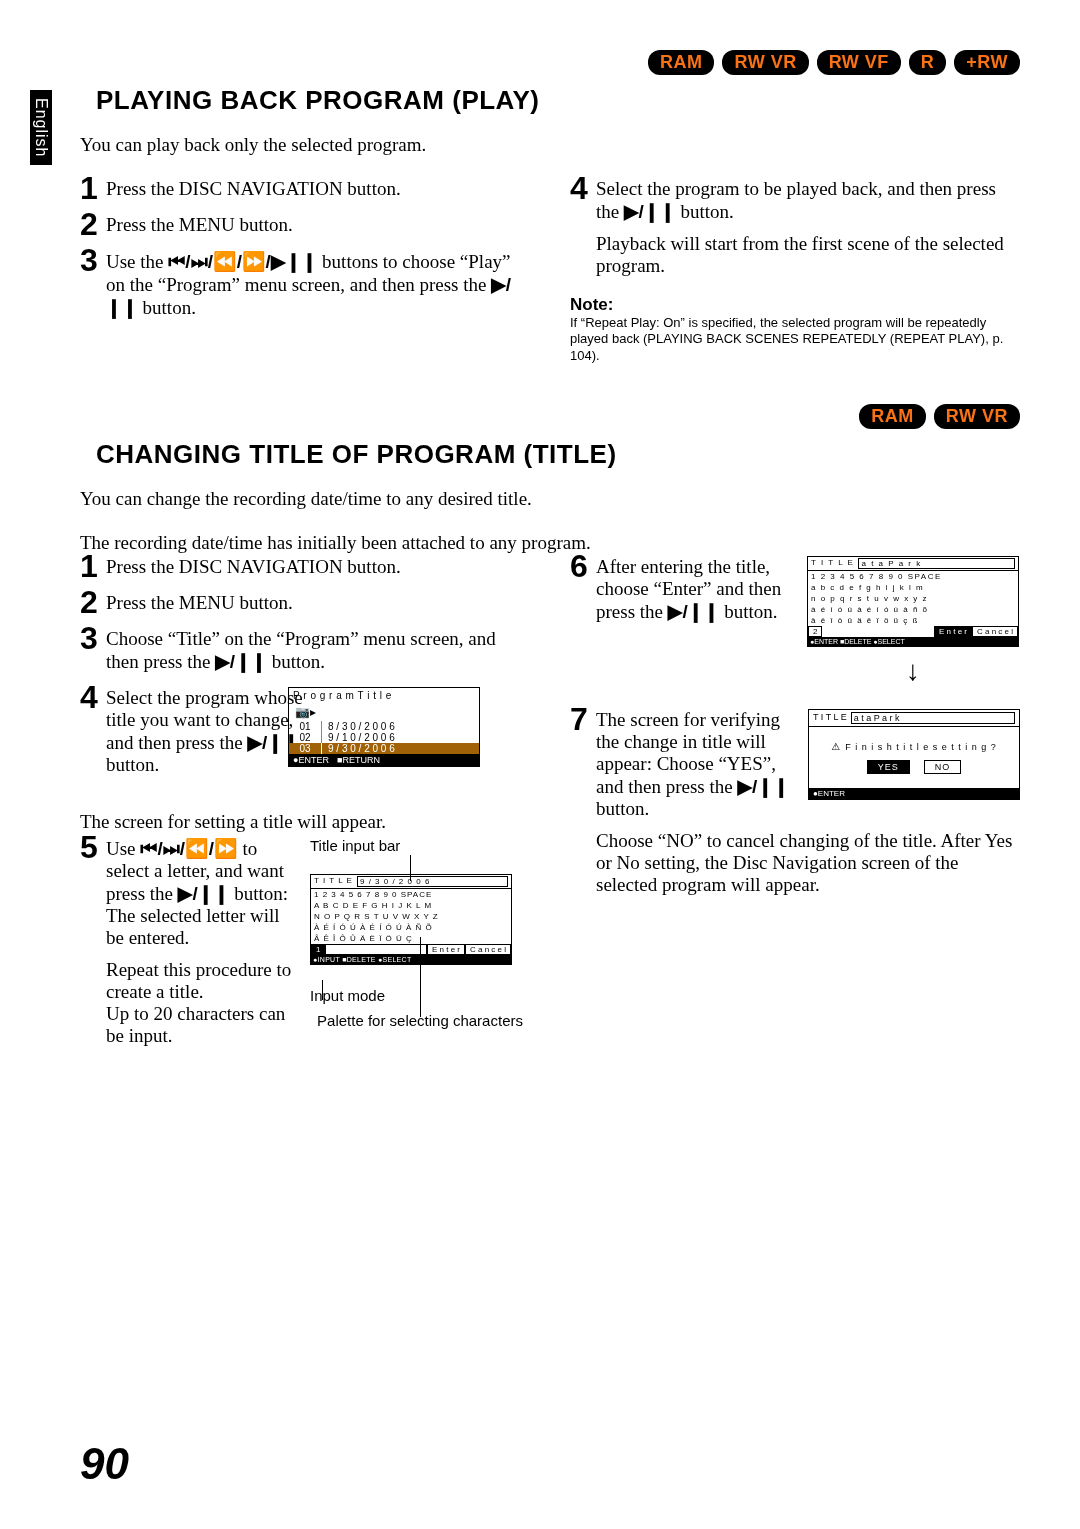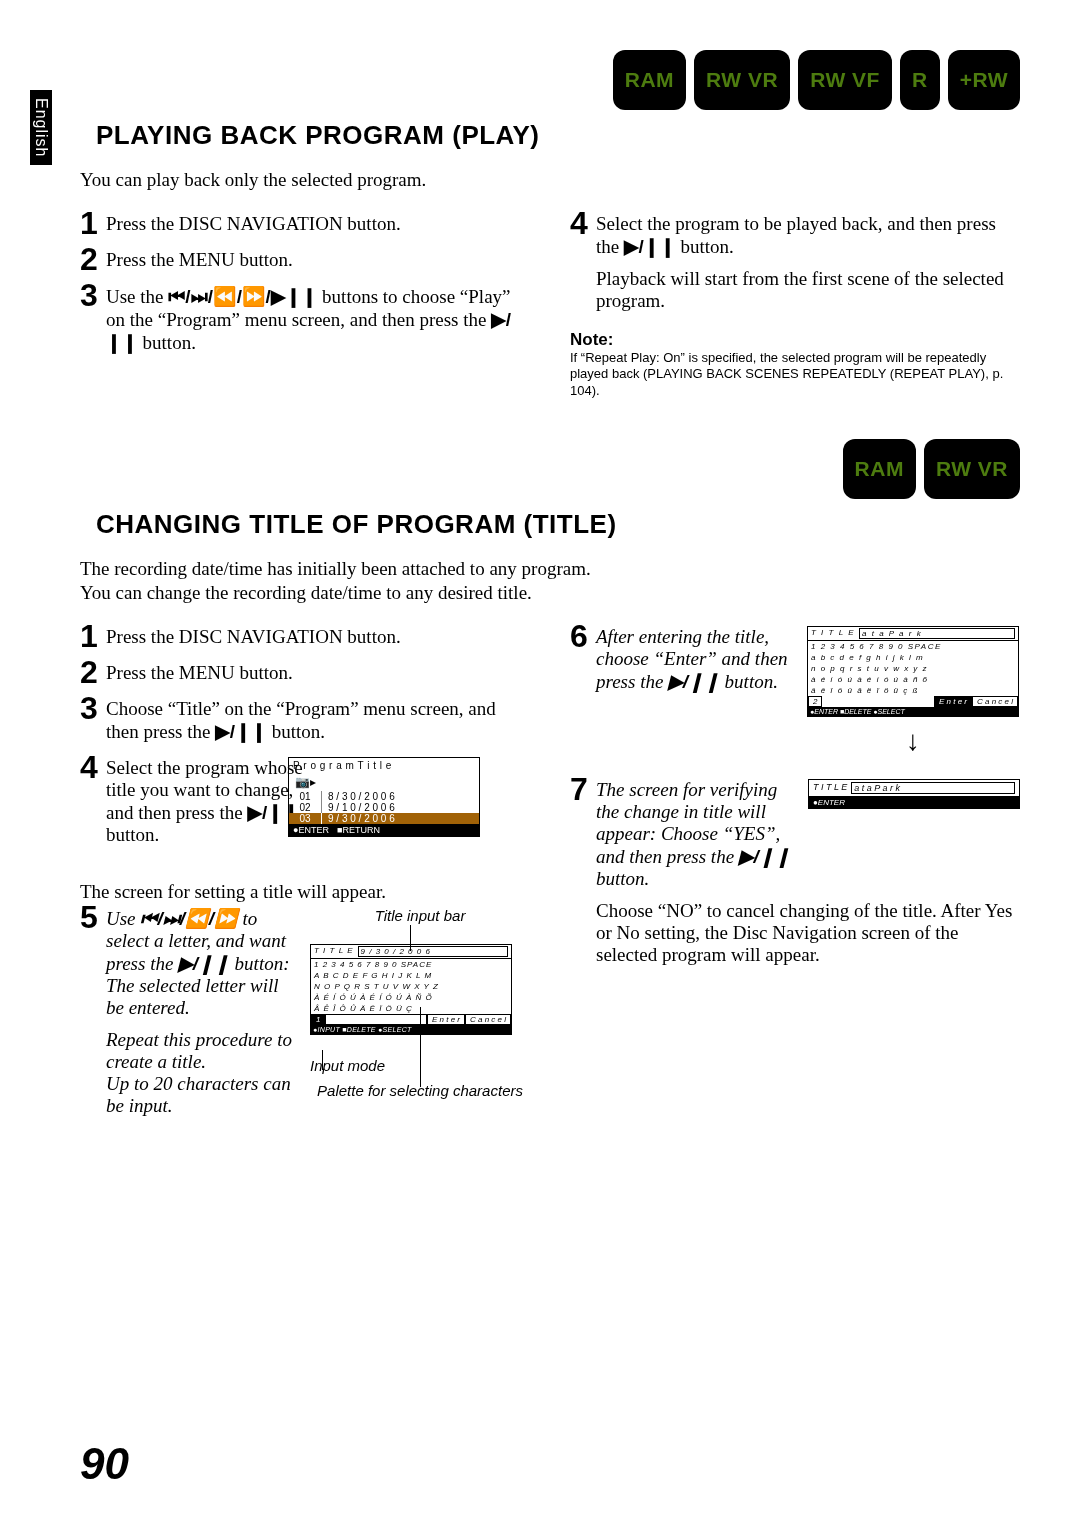--- a/index.html
+++ b/index.html
@@ -32,25 +32,25 @@
     padding: 8px 2px;
     letter-spacing: 1px;
   }
   .disc-badges {
     text-align: right;
     margin-bottom: 6px;
   }
   .disc-badges .badge, .disc-badges2 .badge {
     display: inline-block;
     background: #000;
-    color: #4d7c0f;
+    color: #f97316;
     font-family: Arial, sans-serif;
     font-weight: bold;
-    font-size: 21px;
-    padding: 18px 12px;
+    font-size: 18px;
+    padding: 2px 12px;
     border-radius: 12px;
     margin-left: 4px;
     letter-spacing: 0.5px;
   }
   .disc-badges2 { text-align: right; margin-bottom: 4px; }
   h2.section {
     font-family: Liberation Sans, sans-serif;
     font-weight: 900;
     font-size: 26px;
     margin: 10px 0 18px 16px;
@@ -140,21 +140,21 @@
   .verify-box .vb-btns { display:flex; justify-content:center; gap:14px; margin-top:8px; }
   .verify-box .vb-btns span { border:1px solid #000; padding:1px 10px; font-size:9px; }
   .verify-box .vb-btns .sel { background:#000;color:#fff;border-color:#000; }
   .verify-box .vb-ftr { background:#000;color:#fff;padding:1px 4px;font-size:8px; }
 
   .page-num {
     position:absolute; left:80px; bottom:40px;
     font-family: Arial, sans-serif; font-weight:900; font-size:44px; font-style: italic;
   }
 
-  .step-flex { display:flex; gap:11px; align-items:flex-start;font-style:italic; }
+  .step-flex { display:flex; gap:11px; align-items:flex-start; }
   .step-flex .txt { flex:1; }
   .rel { position: relative; min-height: 110px; }
 </style>
 </head>
 <body>
 
 <div class="page">
   <div class="side-tab">English</div>
 
   <div class="disc-badges">
@@ -195,22 +195,22 @@
   </div>
 
   <div class="spacer"></div>
 
   <div class="disc-badges2">
     <span class="badge">RAM</span>
     <span class="badge">RW VR</span>
   </div>
 
   <h2 class="section">CHANGING TITLE OF PROGRAM (TITLE)</h2>
+  <div class="intro">You can change the recording date/time to any desired title.</div>
   <div class="intro" style="margin-bottom:2px">The recording date/time has initially been attached to any program.</div>
-  <div class="intro">You can change the recording date/time to any desired title.</div>
 
   <div class="cols">
 
     <div class="col">
       <div class="step">
         <span class="num">1</span>
         <span>Press the DISC NAVIGATION button.</span>
       </div>
       <div class="step">
         <span class="num">2</span>
@@ -254,21 +254,21 @@
       <div class="step">
         <span class="num">5</span>
         <div class="step-flex">
           <div class="txt" style="max-width:210px">
             <span>Use </span><span class="icon">⏮/⏭/⏪/⏩</span><span> to select a letter, and want press the </span><span class="icon">▶/❙❙</span><span> button: The selected letter will be entered.</span>
             <div class="sub" style="white-space:pre-line">Repeat this procedure to create a title.
 Up to 20 characters can be input.</div>
           </div>
 
           <div class="title-diag">
-            <div class="label" style="text-align:center">Title input bar</div>
+            <div class="label" style="">Title input bar</div>
             <div class="diag-line-v" style="left:100px;top:18px;height:26px"></div>
             <div class="title-box">
               <div class="trow tb-title" style="display:flex">
                   <span>T I T L E</span>
                   <span style="border:1px solid #000;margin-left:4px;padding:0 2px;flex:1">9 / 3 0 / 2 0 0 6</span>
                 </div>
               <div class="trow">1 2 3 4 5 6 7 8 9 0 SPACE</div>
               <div class="trow">A B C D E F G H I J K L M</div>
               <div class="trow">N O P Q R S T U V W X Y Z</div>
               <div class="trow">À É Í Ó Ú À É Í Ó Ú À Ñ Õ</div>
@@ -325,20 +325,27 @@
         <span class="num">7</span>
         <div class="step-flex">
           <div class="txt" style="max-width:205px">
             <span>The screen for verifying the change in title will appear: Choose “YES”, and then press the </span><span class="icon">▶/❙❙</span><span> button.</span>
           </div>
           <div class="verify-box">
             <div class="vb-title" style="display:flex">
                 <span>T I T L E</span>
                 <span style="border:1px solid #000;margin-left:4px;padding:0 2px;flex:1">a t  a  P a r k</span>
               </div>
+            <div class="vb-body">
+              <div class="q">F i n i s h  t i t l e  s e t t i n g ?</div>
+              <div class="vb-btns">
+                <span class="sel">YES</span>
+                <span>NO</span>
+              </div>
+            </div>
             <div class="vb-ftr">●ENTER</div>
           </div>
         </div>
         <div class="sub">Choose “NO” to cancel changing of the title. After Yes or No setting, the Disc Navigation screen of the selected program will appear.</div>
       </div>
     </div>
   </div>
 
   <div class="page-num">90</div>
 </div>

